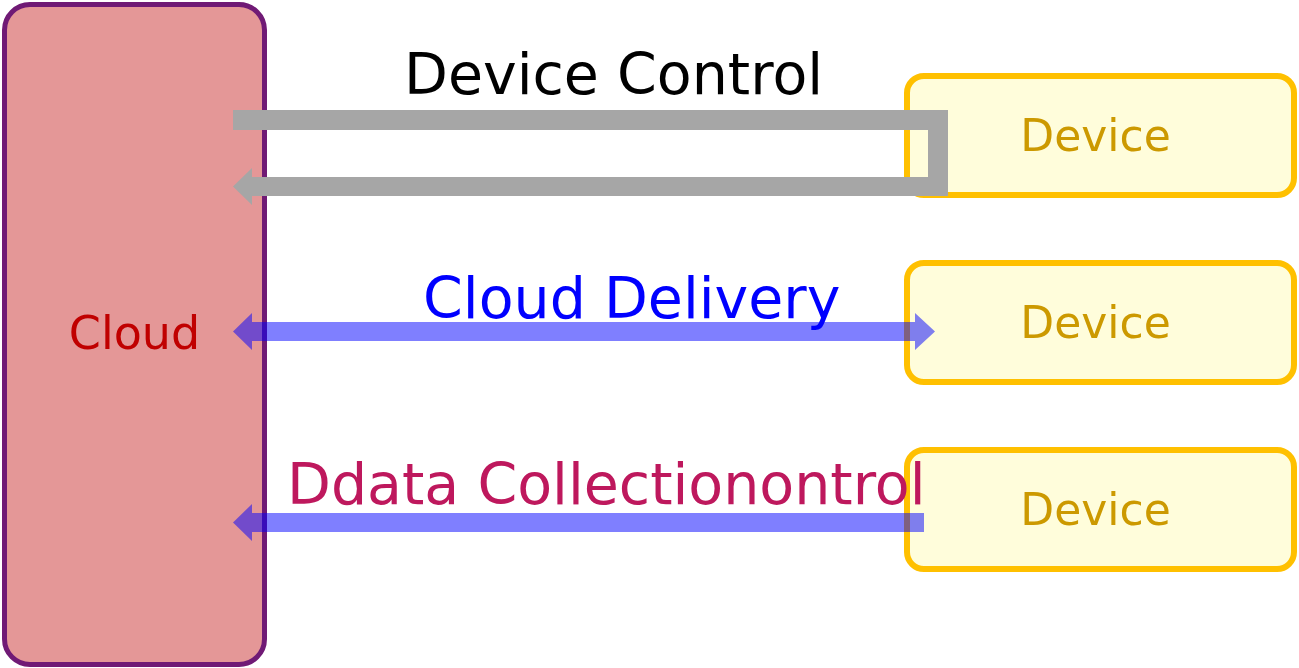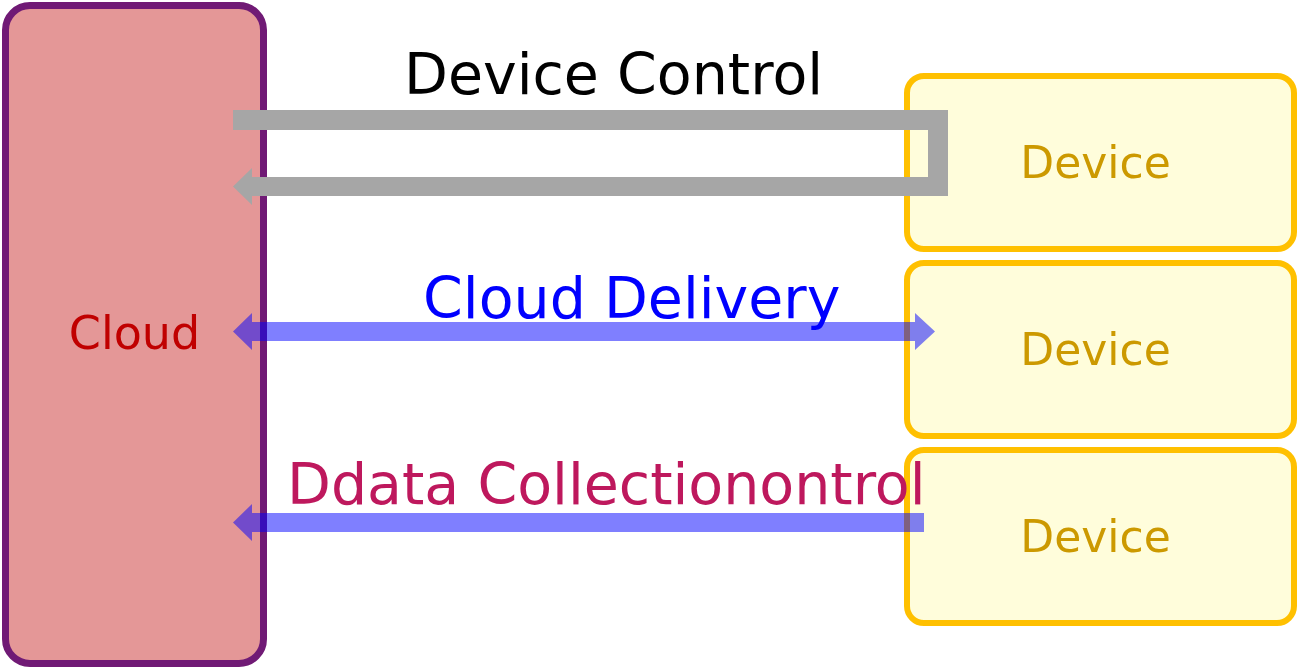--- a/index.html
+++ b/index.html
@@ -1,24 +1,24 @@
 <!DOCTYPE html>
 <html><head>
   <meta charset="utf-8">
   <style>
     html, body { margin: 0; padding: 0; background: #ffffff; }
     body { width: 1299px; height: 668px; position: relative; overflow: hidden;
            font-family: "DejaVu Sans", sans-serif; }
     .box { position: absolute; box-sizing: border-box; display: flex;
            align-items: center; justify-content: center; text-align: center; }
     #cloud { left: 2px; top: 2px; width: 265px; height: 665px;
-             border: 7px solid #701a75; border-radius: 28px; background: #E49797; }
+             border: 5px solid #701a75; border-radius: 28px; background: #E49797; }
     #cloud .lbl { color: #C00000; font-size: 46px; line-height: 62px; font-weight: normal;
                   margin-top: -4px; }
-    .device { left: 904px; width: 393px; height: 179px; border: 6px solid #FFC000;
+    .device { left: 904px; width: 393px; height: 125px; border: 6px solid #FFC000;
               border-radius: 20px; background: #FFFDDB; }
     .device .lbl { color: #CC9900; font-size: 44px; margin-left: -10px; }
     #dev1 { top: 73px; } #dev2 { top: 260px; } #dev3 { top: 447px; }
     .caption { position: absolute; font-size: 57px; white-space: nowrap; line-height: 1; }
     #cap-control { left: 404px; top: 46px; color: #000000; }
     #cap-delivery { left: 423px; top: 270px; color: #0000FF; }
     #cap-collection { left: 287px; top: 456px; color: #be185d; }
     svg#arrows { position: absolute; left: 0; top: 0; pointer-events: none; }
   </style>
 </head>

